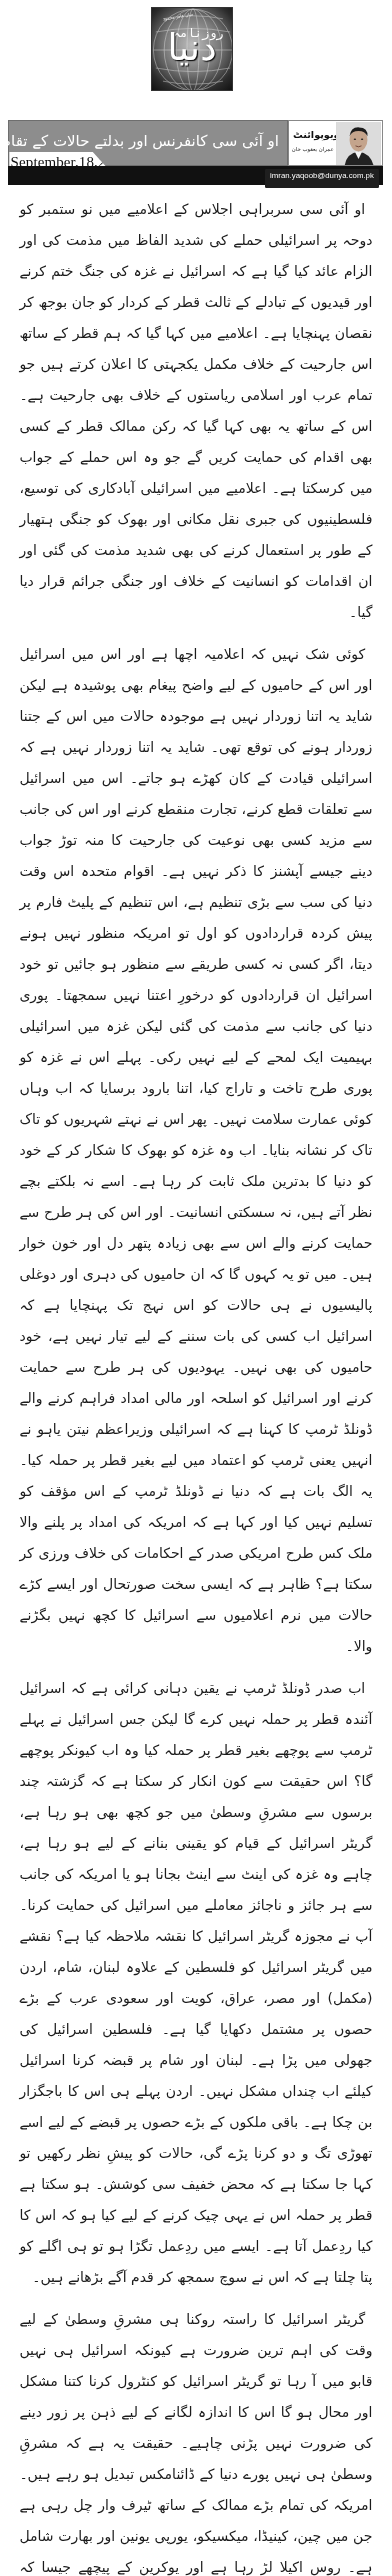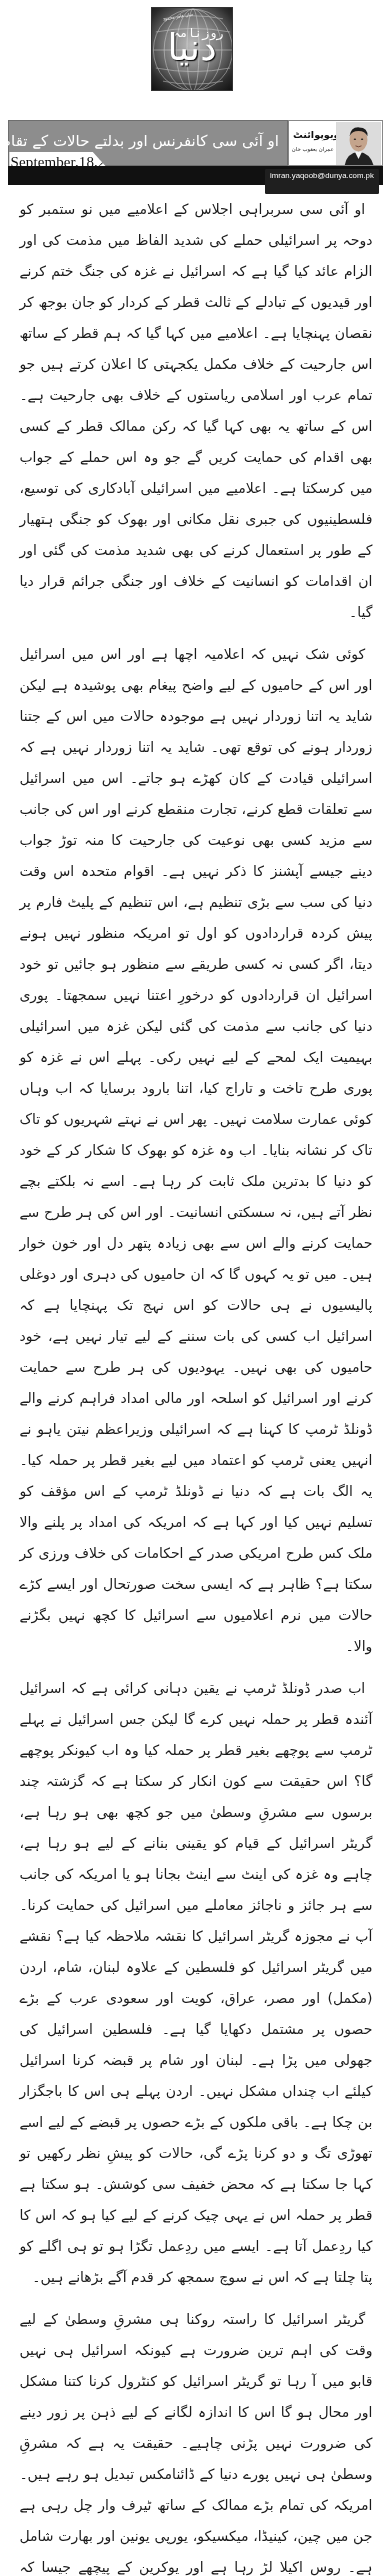--- a/index.html
+++ b/index.html
@@ -58,21 +58,21 @@
     .banner .author-name {
       position: absolute; left: 2.4px; top: 25px; direction: rtl; font-size: 5.4px; color: #222; white-space: nowrap;
     }
     .banner .photo {
       position: absolute; right: 1.2px; top: 1.2px; width: 45px; height: 43px; background: #d8d8d8; overflow: hidden;
     }
     .banner .email-bar {
       position: absolute; left: 0; top: 46px; width: 375px; height: 19.3px; background: #111111;
     }
     .banner .email-pill {
-      position: absolute; right: 4.8px; top: 3px; height: 25px; padding: 0 4.8px;
+      position: absolute; right: 4.8px; top: 3px; height: 19px; padding: 0 4.8px;
       background: #1f1f1f; border-radius: 1.2px;
     }
     .banner .email {
       font-family: "Liberation Sans", sans-serif; font-size: 7.8px; color: #ffffff; line-height: 13.3px;
     }
 
     
     .article {
       position: absolute; left: 8.4px; top: 183px; width: 375px;
       direction: rtl; text-align: justify; text-align-last: right;

